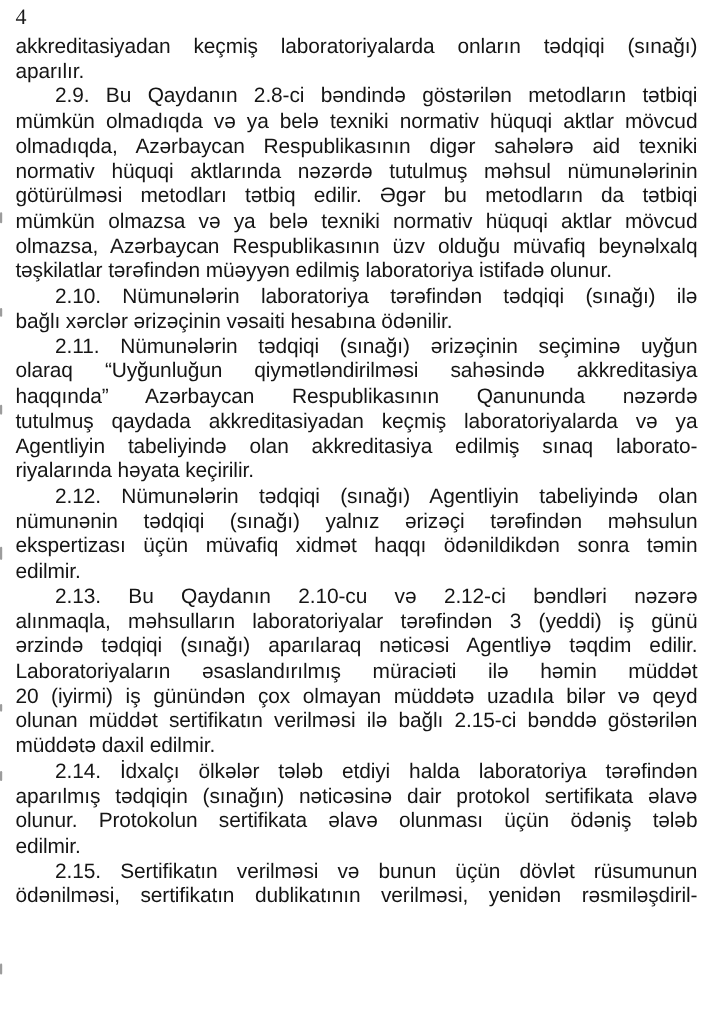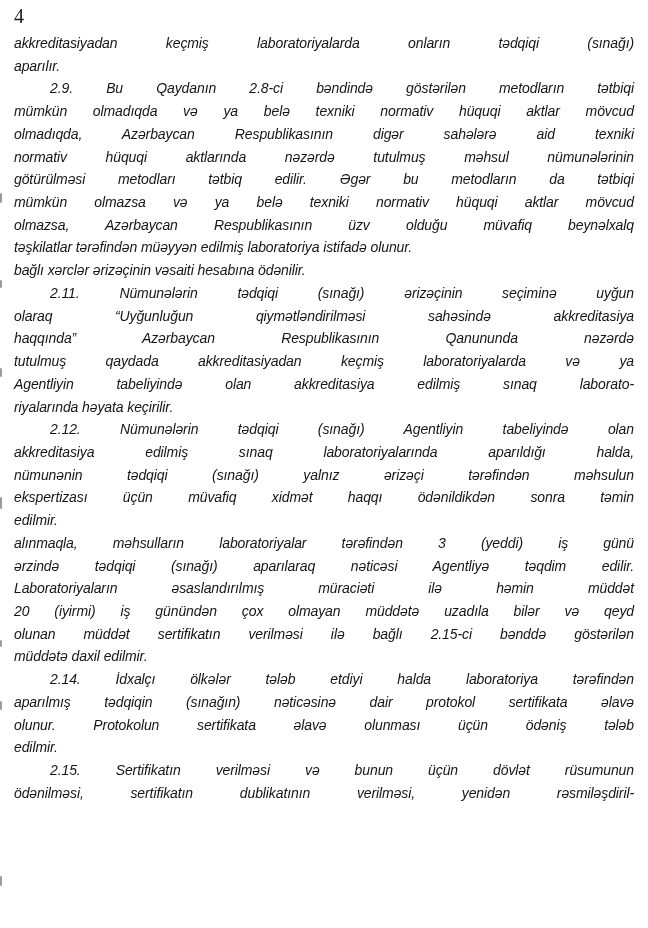--- a/index.html
+++ b/index.html
@@ -25,29 +25,28 @@
     color: #1a1a1a;
   }
   .body-text {
     position: absolute;
     left: 14px;
     top: 32px;
     width: 620px;
   }
   .para { margin: 0; padding: 0; }
   .ln {
-    font-size: 14px;
+    font-size: 19px;
     line-height: 22.72px;
     height: 22.72px;
     letter-spacing: -0.1px;
     text-align: justify;
     text-align-last: justify;
     white-space: normal;
     overflow: visible;
-    font-style: italic;
   }
   .ln.last { text-align-last: left; }
   .ln.ind { text-indent: 36px; }
   
   .speck {
     position: absolute;
     left: 0;
     width: 2px;
     background: #4a4a4a;
     opacity: 0.55;
@@ -81,41 +80,42 @@
       <div class="ln">mümkün olmadıqda və ya belə texniki normativ hüquqi aktlar mövcud</div>
       <div class="ln">olmadıqda, Azərbaycan Respublikasının digər sahələrə aid texniki</div>
       <div class="ln">normativ hüquqi aktlarında nəzərdə tutulmuş məhsul nümunələrinin</div>
       <div class="ln">götürülməsi metodları tətbiq edilir. Əgər bu metodların da tətbiqi</div>
       <div class="ln">mümkün olmazsa və ya belə texniki normativ hüquqi aktlar mövcud</div>
       <div class="ln">olmazsa, Azərbaycan Respublikasının üzv olduğu müvafiq beynəlxalq</div>
       <div class="ln last">təşkilatlar tərəfindən müəyyən edilmiş laboratoriya istifadə olunur.</div>
     </div>
 
     <div class="para">
+      <div class="ln ind">2.10. Nümunələrin laboratoriya tərəfindən tədqiqi (sınağı) ilə</div>
       <div class="ln last">bağlı xərclər ərizəçinin vəsaiti hesabına ödənilir.</div>
     </div>
 
     <div class="para">
       <div class="ln ind">2.11. Nümunələrin tədqiqi (sınağı) ərizəçinin seçiminə uyğun</div>
       <div class="ln">olaraq “Uyğunluğun qiymətləndirilməsi sahəsində akkreditasiya</div>
       <div class="ln">haqqında” Azərbaycan Respublikasının Qanununda nəzərdə</div>
       <div class="ln">tutulmuş qaydada akkreditasiyadan keçmiş laboratoriyalarda və ya</div>
       <div class="ln">Agentliyin tabeliyində olan akkreditasiya edilmiş sınaq laborato-</div>
       <div class="ln last">riyalarında həyata keçirilir.</div>
     </div>
 
     <div class="para">
       <div class="ln ind">2.12. Nümunələrin tədqiqi (sınağı) Agentliyin tabeliyində olan</div>
-      <div class="ln">akkreditasiya edilmiş sınaq laboratoriyalarında aparıldığı halda,</div>
       <div class="ln">nümunənin tədqiqi (sınağı) yalnız ərizəçi tərəfindən məhsulun</div>
       <div class="ln">ekspertizası üçün müvafiq xidmət haqqı ödənildikdən sonra təmin</div>
       <div class="ln last">edilmir.</div>
     </div>
 
     <div class="para">
+      <div class="ln ind">2.13. Bu Qaydanın 2.10-cu və 2.12-ci bəndləri nəzərə</div>
       <div class="ln">alınmaqla, məhsulların laboratoriyalar tərəfindən 3 (yeddi) iş günü</div>
       <div class="ln">ərzində tədqiqi (sınağı) aparılaraq nəticəsi Agentliyə təqdim edilir.</div>
       <div class="ln">Laboratoriyaların əsaslandırılmış müraciəti ilə həmin müddət</div>
       <div class="ln">20 (iyirmi) iş günündən çox olmayan müddətə uzadıla bilər və qeyd</div>
       <div class="ln">olunan müddət sertifikatın verilməsi ilə bağlı 2.15-ci bənddə göstərilən</div>
       <div class="ln last">müddətə daxil edilmir.</div>
     </div>
 
     <div class="para">
       <div class="ln ind">2.14. İdxalçı ölkələr tələb etdiyi halda laboratoriya tərəfindən</div>

